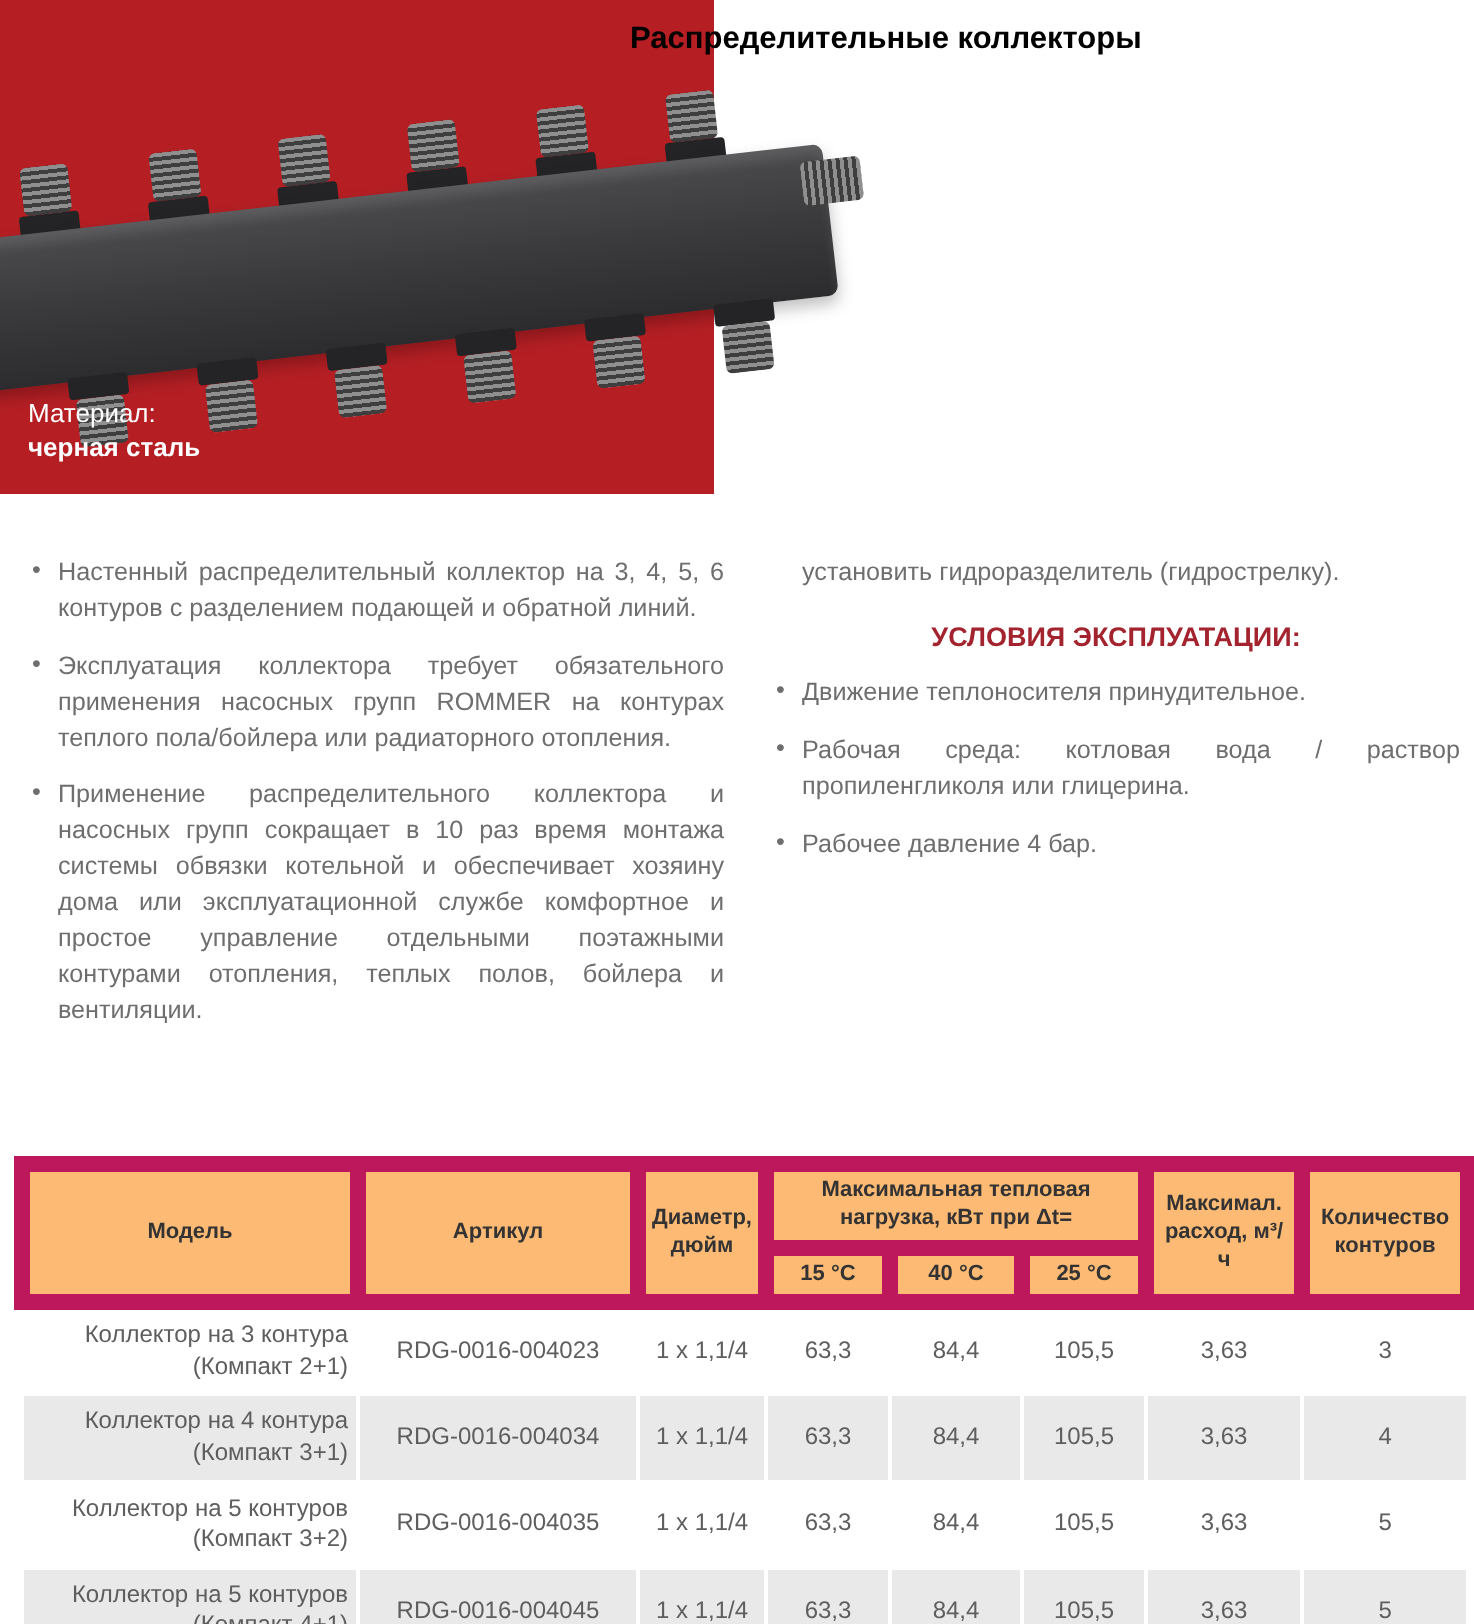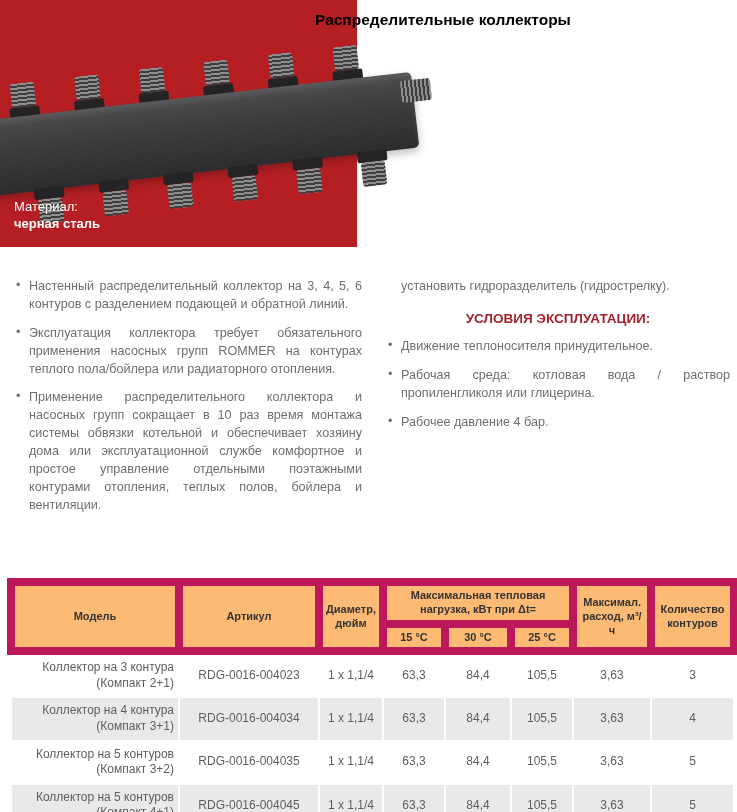--- a/index.html
+++ b/index.html
@@ -194,21 +194,21 @@
     <tr>
       <th rowspan="2">Модель</th>
       <th rowspan="2">Артикул</th>
       <th rowspan="2">Диаметр, дюйм</th>
       <th colspan="3">Максимальная тепловая нагрузка, кВт при Δt=</th>
       <th rowspan="2">Максимал. расход, м³/ч</th>
       <th rowspan="2">Количество контуров</th>
     </tr>
     <tr>
       <th>15 °C</th>
-      <th>30 °C</th>
+      <th>40 °C</th>
       <th>25 °C</th>
     </tr>
   </thead>
   <tbody>
     <tr>
       <td class="model-cell">
         <span style="display:block">Коллектор на 3 контура</span>
         <span style="display:block">(Компакт 2+1)</span>
       </td>
       <td>RDG-0016-004023</td>

